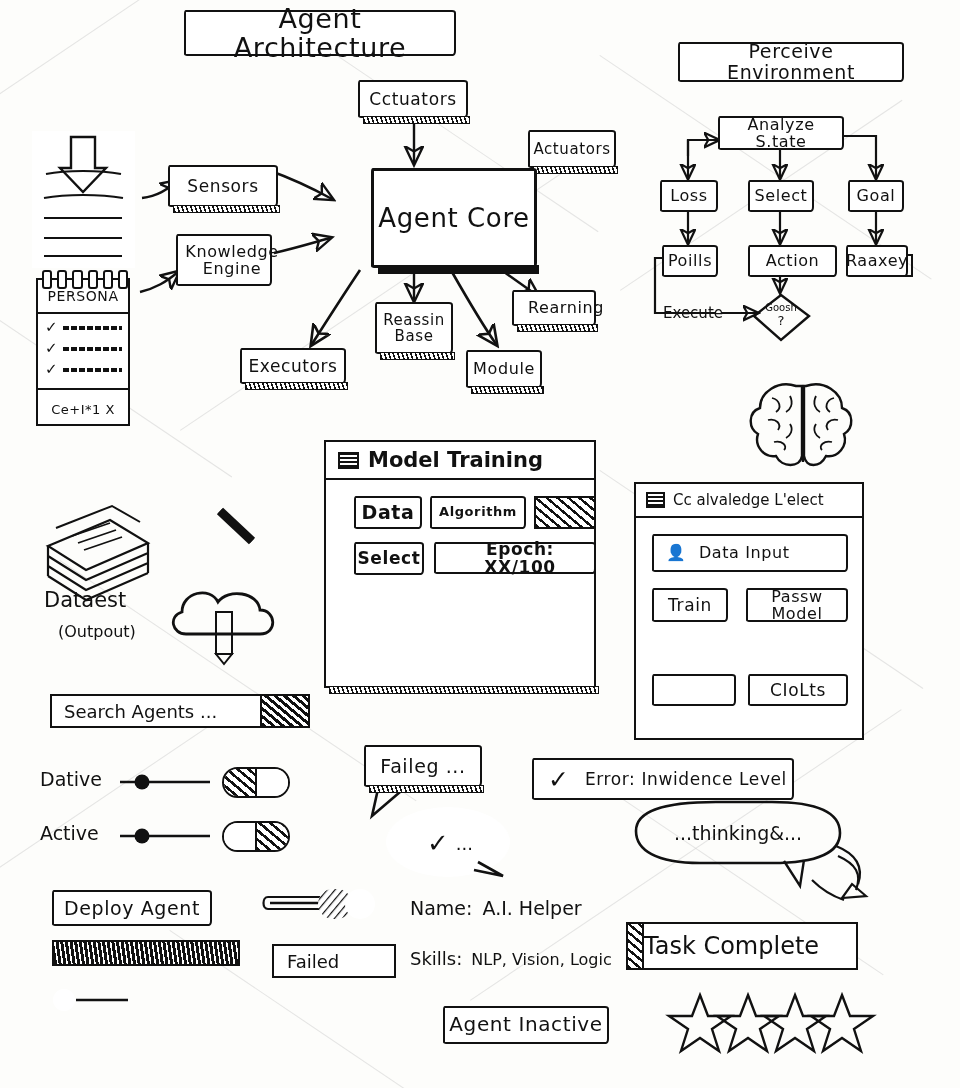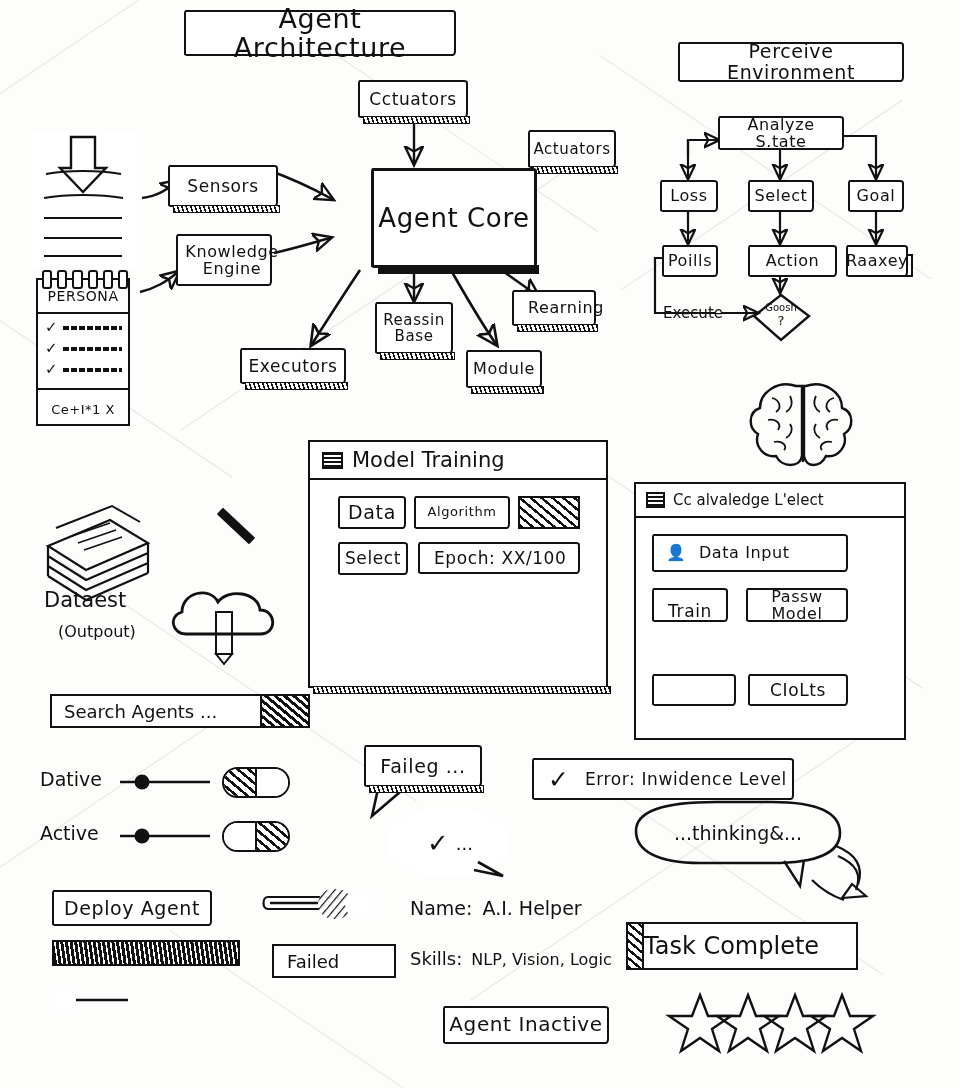--- a/index.html
+++ b/index.html
@@ -370,21 +370,21 @@
 
   <div class="abs" style="left:658px;top:303px;width:70px;text-align:center;">
     <span style="font-size:15px;">Execute</span>
   </div>
 
   <div class="abs" style="left:752px;top:303px;width:58px;text-align:center;line-height:1.05;">
     <span style="font-size:10px;display:block;">Goosh</span>
     <span style="font-size:13px;display:block;">?</span>
   </div>
 
-  <div class="abs sh full" style="left:308px;top:440px;width:300px;height:248px;border:2.6px solid #111;background:#fff;">
+  <div class="abs sh full" style="left:324px;top:440px;width:272px;height:248px;border:2.6px solid #111;background:#fff;font-weight:bold;">
     <div class="abs" style="left:0;top:0;width:100%;height:38px;border-bottom:2.6px solid #111;display:flex;align-items:center;gap:9px;padding-left:12px;box-sizing:border-box;">
       <span style="width:17px;height:13px;border:2.2px solid #111;background:repeating-linear-gradient(0deg,#111 0 2px,#fff 2px 4px);display:inline-block;"></span>
       <span style="font-size:21px;">Model Training</span>
     </div>
 
     <div class="sk" style="left:28px;top:54px;width:68px;height:33px;">
       <span class="t" style="font-size:19px;">Data</span>
     </div>
     <div class="sk" style="left:104px;top:54px;width:96px;height:33px;">
       <span class="t" style="font-size:13px;">Algorithm</span>
@@ -392,32 +392,32 @@
     <div class="abs" style="left:208px;top:54px;width:62px;height:33px;border:2.4px solid #111;background:repeating-linear-gradient(40deg,#111 0 2.4px,#fff 2.4px 7px);"></div>
 
     <div class="sk" style="left:28px;top:100px;width:70px;height:33px;">
       <span class="t" style="font-size:17px;">Select</span>
     </div>
     <div class="sk" style="left:108px;top:100px;width:162px;height:32px;justify-content:flex-start;padding-left:10px;">
       <span class="t" style="font-size:17px;">Epoch: XX/100</span>
     </div>
   </div>
 
-  <div class="abs" style="left:634px;top:482px;width:272px;height:258px;border:2.6px solid #111;background:#fff;">
+  <div class="abs" style="left:634px;top:482px;width:230px;height:258px;border:2.6px solid #111;background:#fff;">
     <div class="abs" style="left:0;top:0;width:100%;height:34px;border-bottom:2.6px solid #111;display:flex;align-items:center;gap:8px;padding-left:10px;box-sizing:border-box;">
       <span style="width:15px;height:12px;border:2px solid #111;background:repeating-linear-gradient(0deg,#111 0 2px,#fff 2px 4px);display:inline-block;"></span>
       <span style="font-size:15px;">Cс alvaledge L'elect</span>
     </div>
 
     <div class="sk" style="left:16px;top:50px;width:196px;height:38px;justify-content:flex-start;padding-left:12px;gap:9px;">
       <span style="font-size:16px;line-height:1;">👤</span>
       <span class="t" style="font-size:16px;">Data Input</span>
     </div>
 
-    <div class="sk" style="left:16px;top:104px;width:76px;height:34px;align-items:flex-end;">
+    <div class="sk" style="left:16px;top:104px;width:76px;height:34px;">
       <span class="t" style="font-size:17px;">Train</span>
     </div>
     <div class="sk" style="left:110px;top:104px;width:102px;height:34px;">
       <span class="t" style="font-size:16px;">Passw Model</span>
     </div>
 
     <div class="sk" style="left:16px;top:190px;width:84px;height:32px;">
       <span class="t" style="font-size:15px;"></span>
     </div>
     <div class="sk" style="left:112px;top:190px;width:100px;height:32px;">

